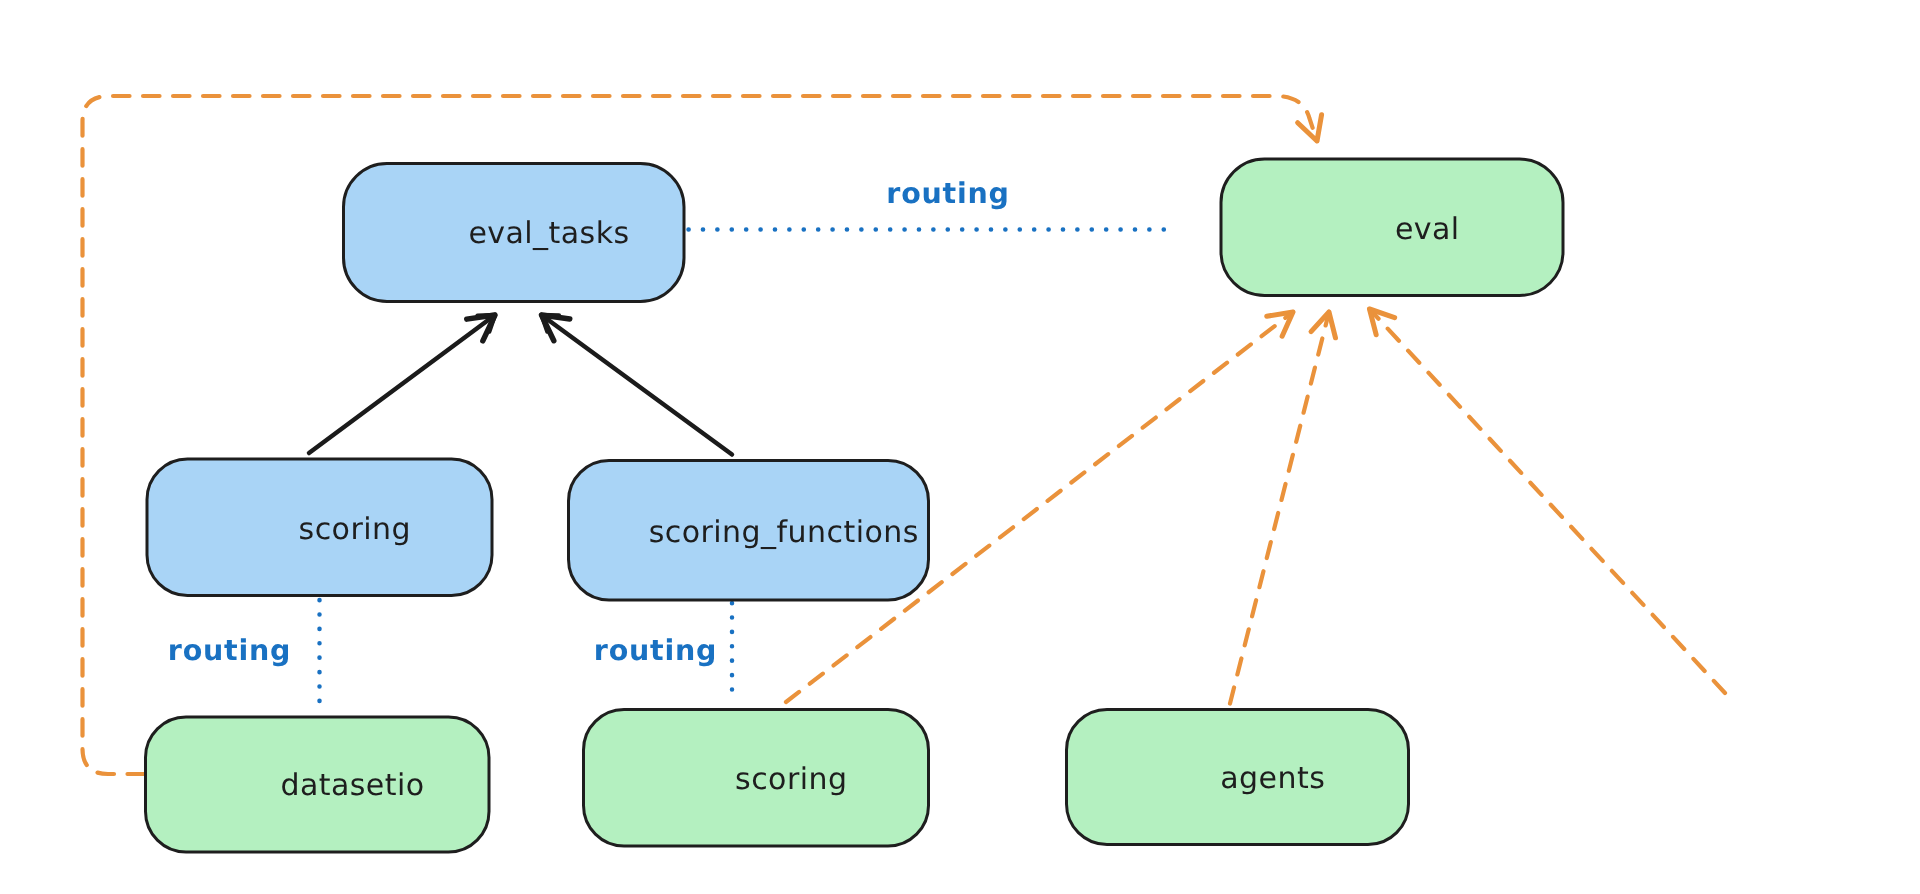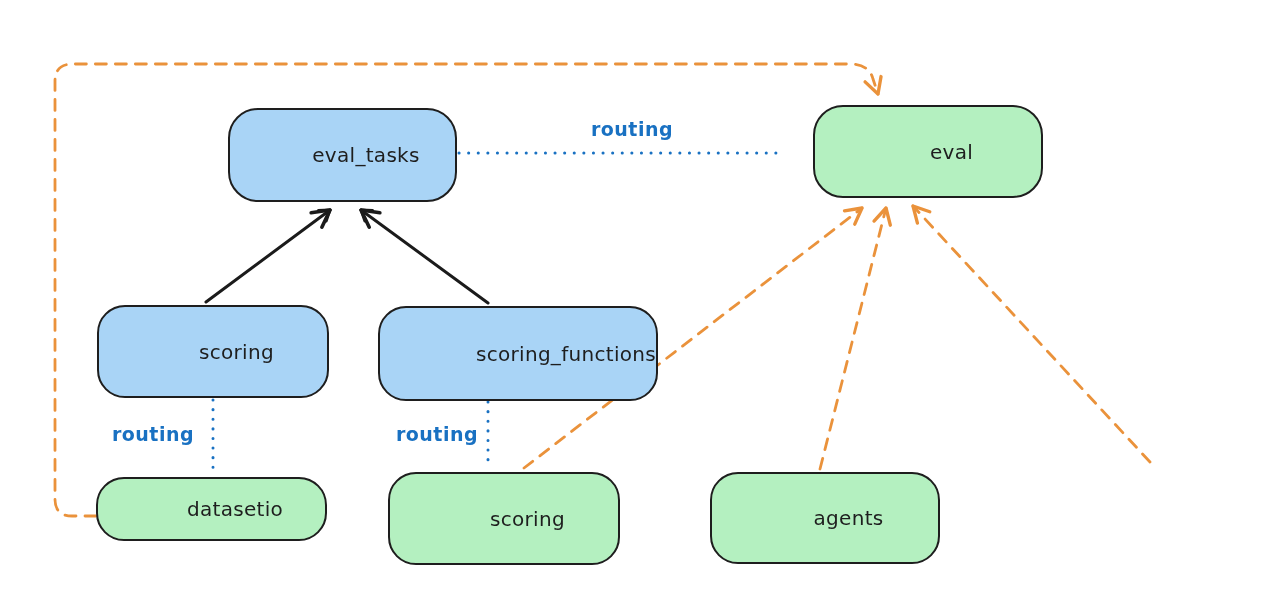--- a/index.html
+++ b/index.html
@@ -75,25 +75,25 @@
   </div>
 
   <div class="node green" style="left:785px; top:105px; width:230px; height:93px; border-radius:30px;margin-left:28px;">
     <span>eval</span>
   </div>
 
   <div class="node blue" style="left:97px; top:305px; width:232px; height:93px;">
     <span>scoring</span>
   </div>
 
-  <div class="node blue" style="left:378px; top:306px; width:280px; height:95px;justify-content:flex-end;">
+  <div class="node blue" style="left:378px; top:306px; width:242px; height:95px;">
     <span>scoring_functions</span>
   </div>
 
-  <div class="node green" style="left:96px; top:477px; width:231px; height:64px;">
+  <div class="node green" style="left:96px; top:477px; width:231px; height:92px;">
     <span>datasetio</span>
   </div>
 
   <div class="node green" style="left:388px; top:472px; width:232px; height:93px;">
     <span>scoring</span>
   </div>
 
   <div class="node green" style="left:710px; top:472px; width:230px; height:92px;">
     <span>agents</span>
   </div>

